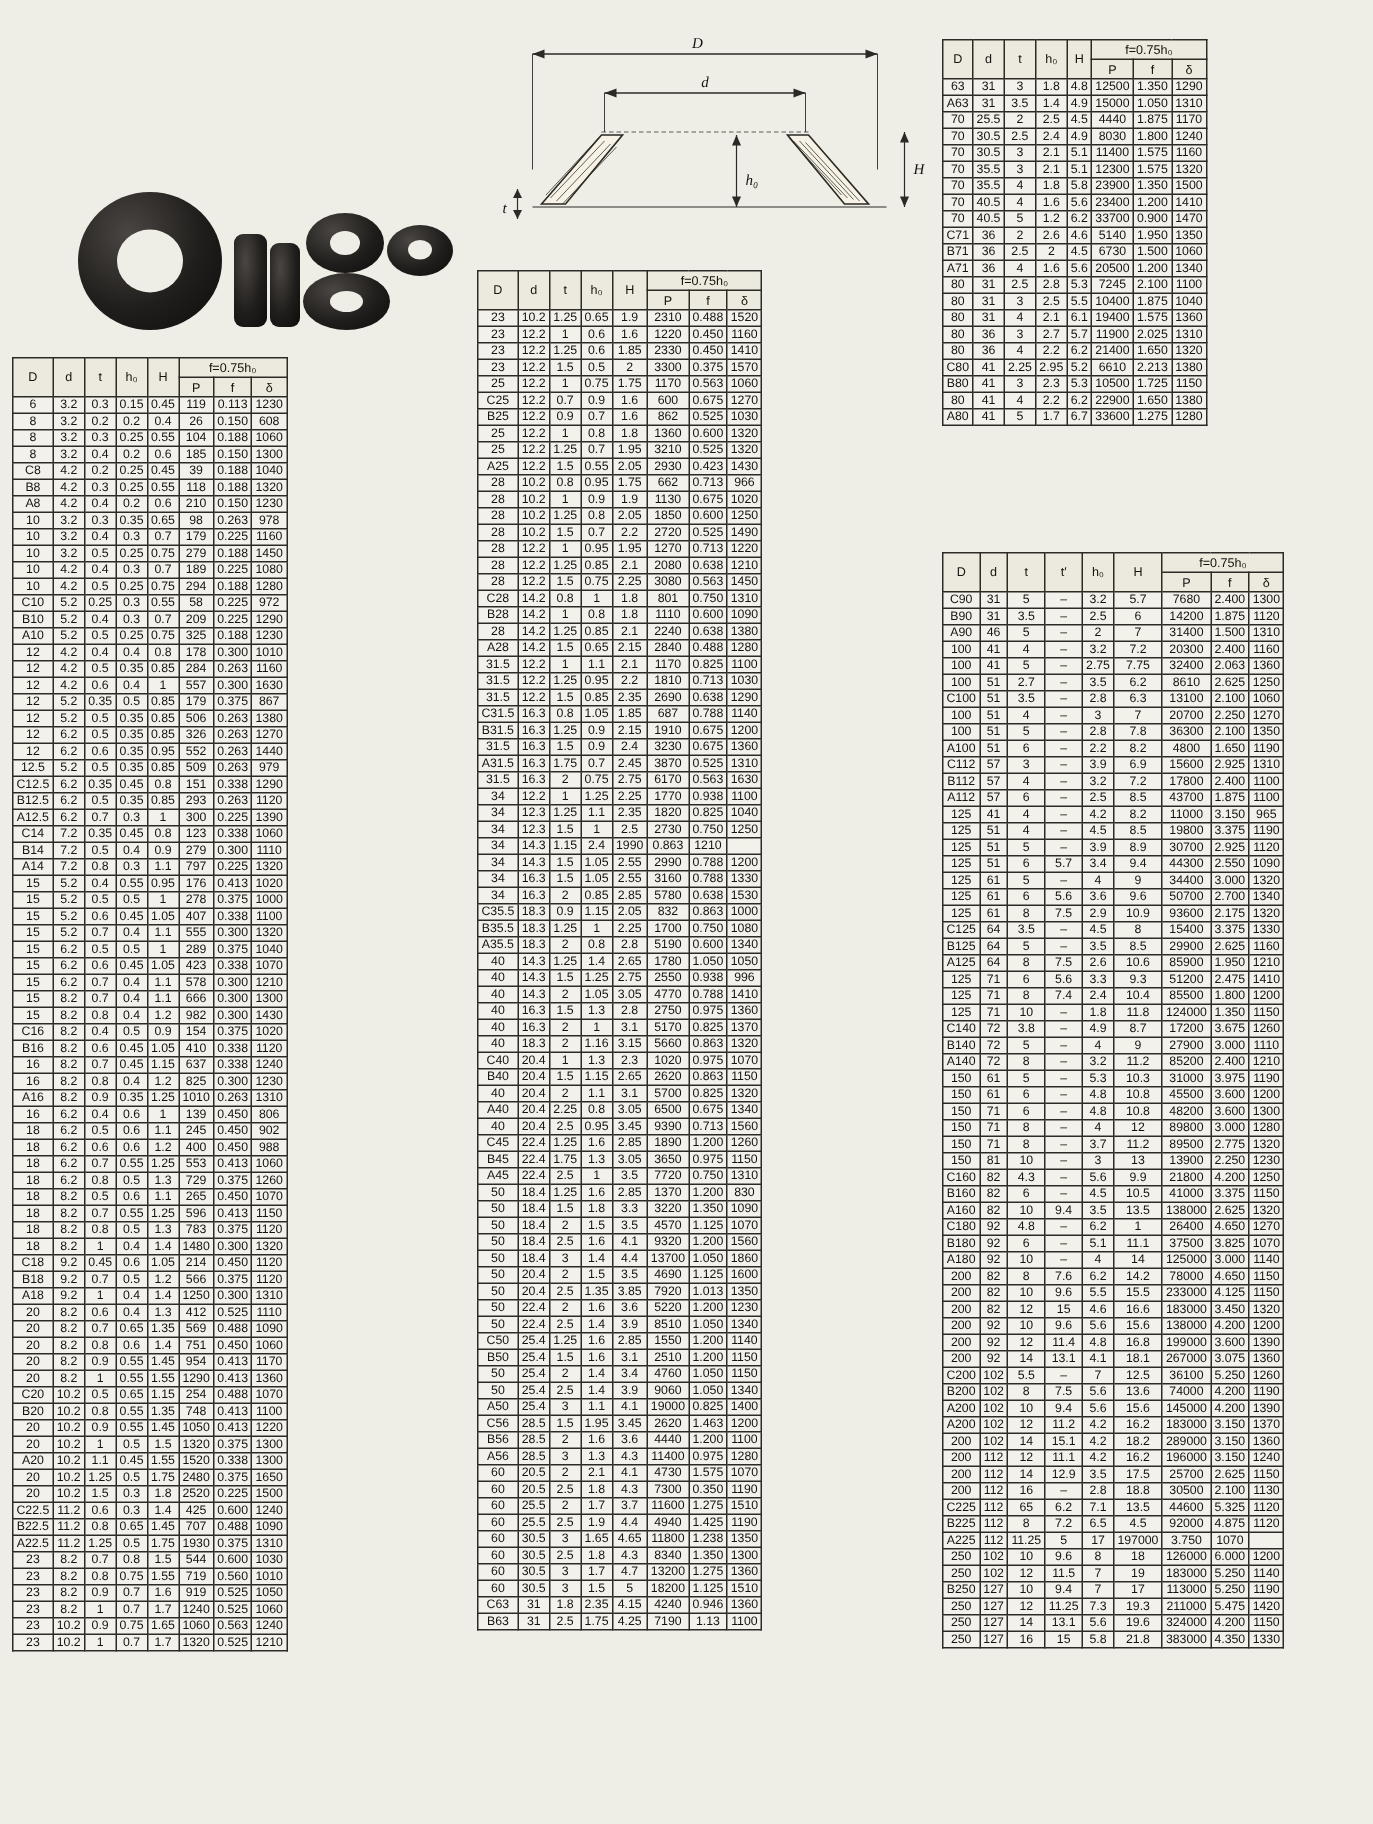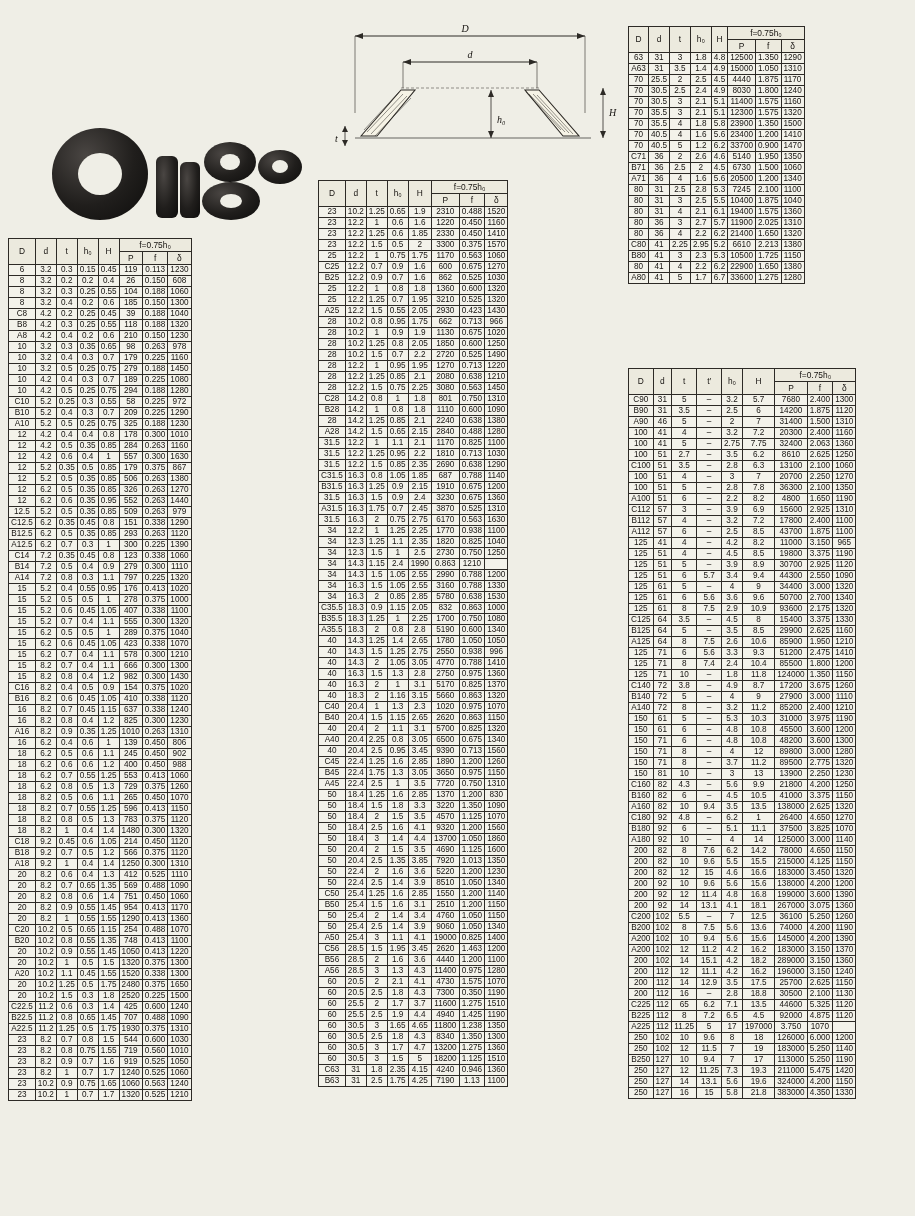--- a/index.html
+++ b/index.html
@@ -2450,21 +2450,21 @@
             <td>4.650</td>
             <td>1150</td>
           </tr>
           <tr>
             <td>200</td>
             <td>82</td>
             <td>10</td>
             <td>9.6</td>
             <td>5.5</td>
             <td>15.5</td>
-            <td>215000</td>
+            <td>233000</td>
             <td>4.125</td>
             <td>1150</td>
           </tr>
           <tr>
             <td>200</td>
             <td>82</td>
             <td>12</td>
             <td>15</td>
             <td>4.6</td>
             <td>16.6</td>

